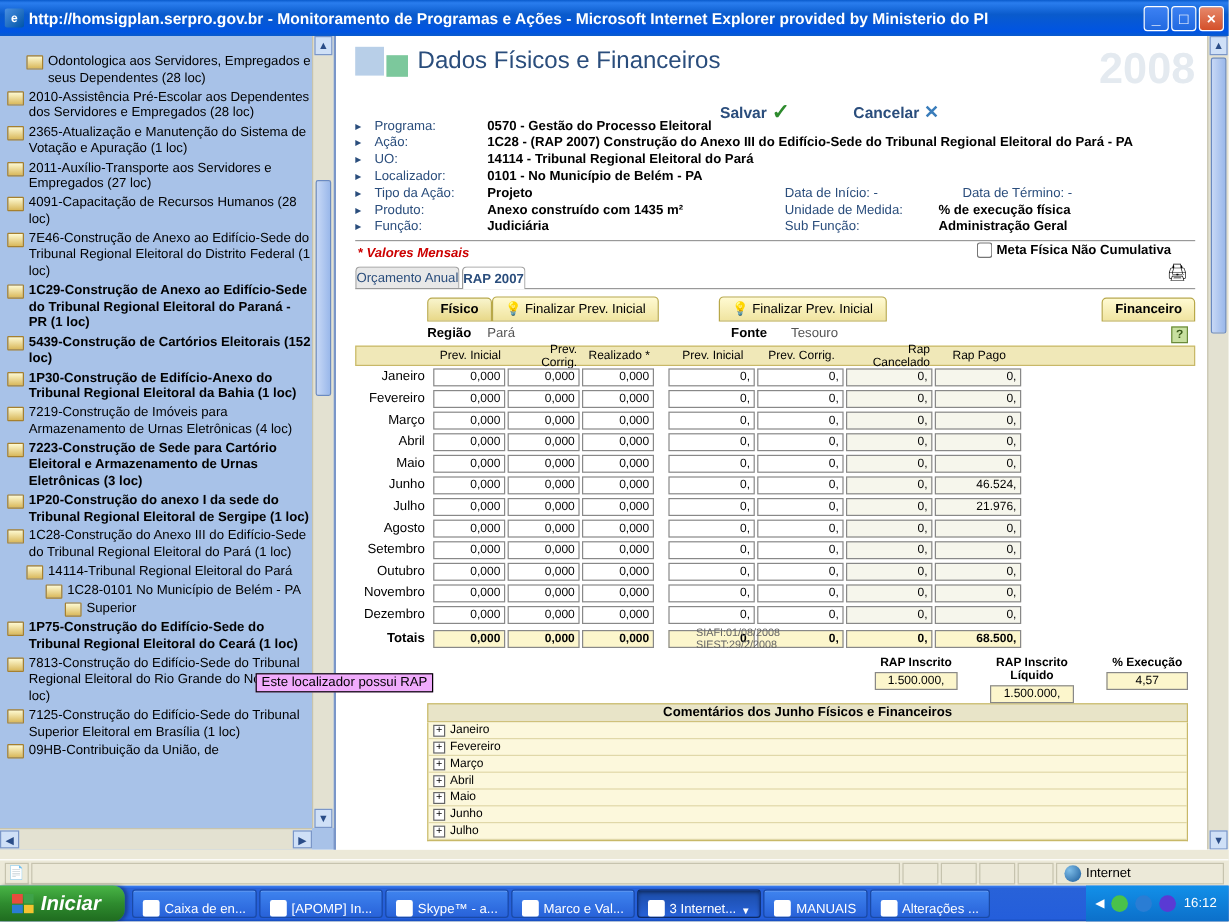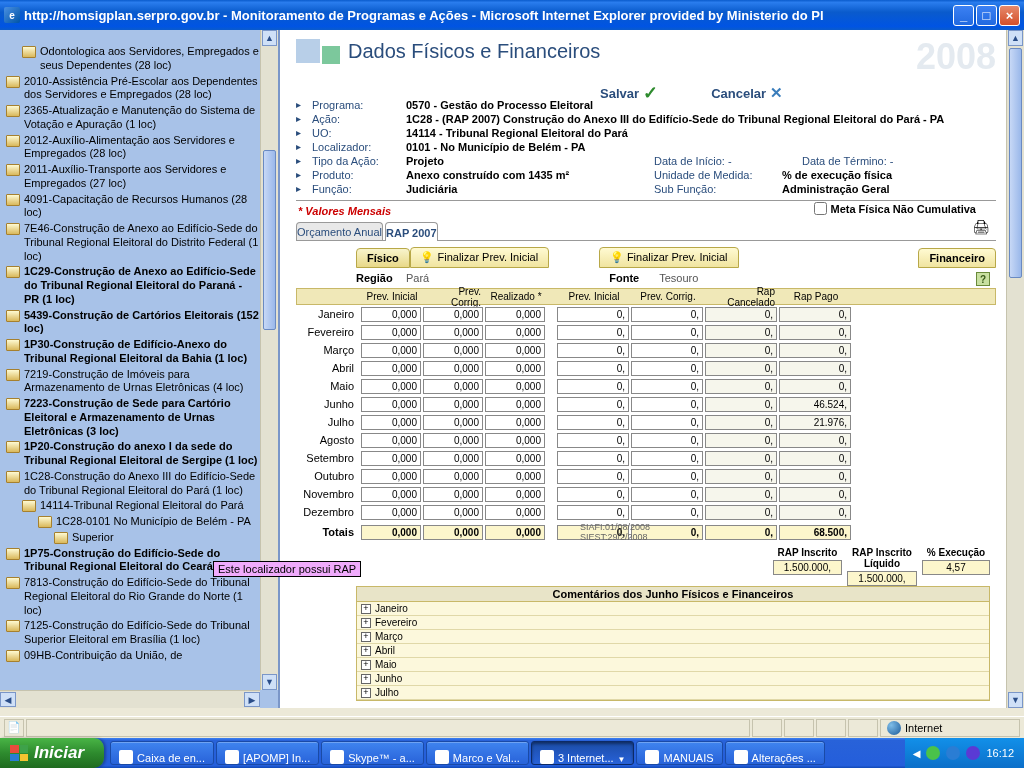--- a/index.html
+++ b/index.html
@@ -89,21 +89,21 @@
 .grid-head { background:#f0e8b8; border:1px solid #c8b868; height:17px; }
 .mcol { width:64px; text-align:right; padding-right:6px; }
 .cell { width:60px; height:15px; border:1px solid #888; margin:0 1px; text-align:right; padding:0 3px; font-size:10px; background:#fff; display:flex; align-items:center; justify-content:flex-end; }
 .cell.ro { background:#f6f6ec; }
 .cell.hd { border:none; background:transparent; font-size:10px; justify-content:center; }
 .gap { width:10px; }
 .cellw { width:72px; }
 .grid-total { font-weight:bold; margin-top:2px; }
 .grid-total .cell { background:#fcf6cc; }
 
-.rap-summary { display:flex; justify-content:flex-end; gap:0; margin:6px 6px 0 0; font-size:10px; text-align:center; }
+.rap-summary { display:flex; justify-content:flex-end; gap:22px; margin:6px 6px 0 0; font-size:10px; text-align:center; }
 .rap-summary .col { display:flex; flex-direction:column; align-items:center; gap:2px; }
 .rap-summary .col .lbl { font-weight:bold; max-width:80px; }
 .rap-summary .col .box { border:1px solid #888; padding:1px 10px; min-width:68px; background:#fcf6cc; }
 
 .footnote { font-size:10px; margin:6px 0 2px 60px; }
 .comments-hd { background:#e8e4c8; border:1px solid #c8b868; text-align:center; font-weight:bold; font-size:11px; margin:0 6px 0 60px; padding:1px 0; }
 .comments { margin:0 6px 0 60px; background:#fcf8dc; border:1px solid #c8b868; border-top:none; font-size:10px; }
 .comments .crow { border-bottom:1px solid #e0d8a8; padding:1px 4px; display:flex; align-items:center; gap:4px; }
 .comments .plus { width:10px;height:10px;border:1px solid #666;display:flex;align-items:center;justify-content:center;font-size:9px;line-height:1;background:#fff; }
 
@@ -150,24 +150,20 @@
         <div class="item">
           <span class="folder-icon"></span>
           <span class="text">2010-Assistência Pré-Escolar aos Dependentes dos Servidores e Empregados (28 loc)</span>
         </div>
         <div class="item">
           <span class="folder-icon"></span>
           <span class="text">2365-Atualização e Manutenção do Sistema de Votação e Apuração (1 loc)</span>
         </div>
         <div class="item">
           <span class="folder-icon"></span>
-          <span class="text">2012-Auxílio-Alimentação aos Servidores e Empregados (28 loc)</span>
-        </div>
-        <div class="item">
-          <span class="folder-icon"></span>
           <span class="text">2011-Auxílio-Transporte aos Servidores e Empregados (27 loc)</span>
         </div>
         <div class="item">
           <span class="folder-icon"></span>
           <span class="text">4091-Capacitação de Recursos Humanos (28 loc)</span>
         </div>
         <div class="item">
           <span class="folder-icon"></span>
           <span class="text">7E46-Construção de Anexo ao Edifício-Sede do Tribunal Regional Eleitoral do Distrito Federal (1 loc)</span>
         </div>

